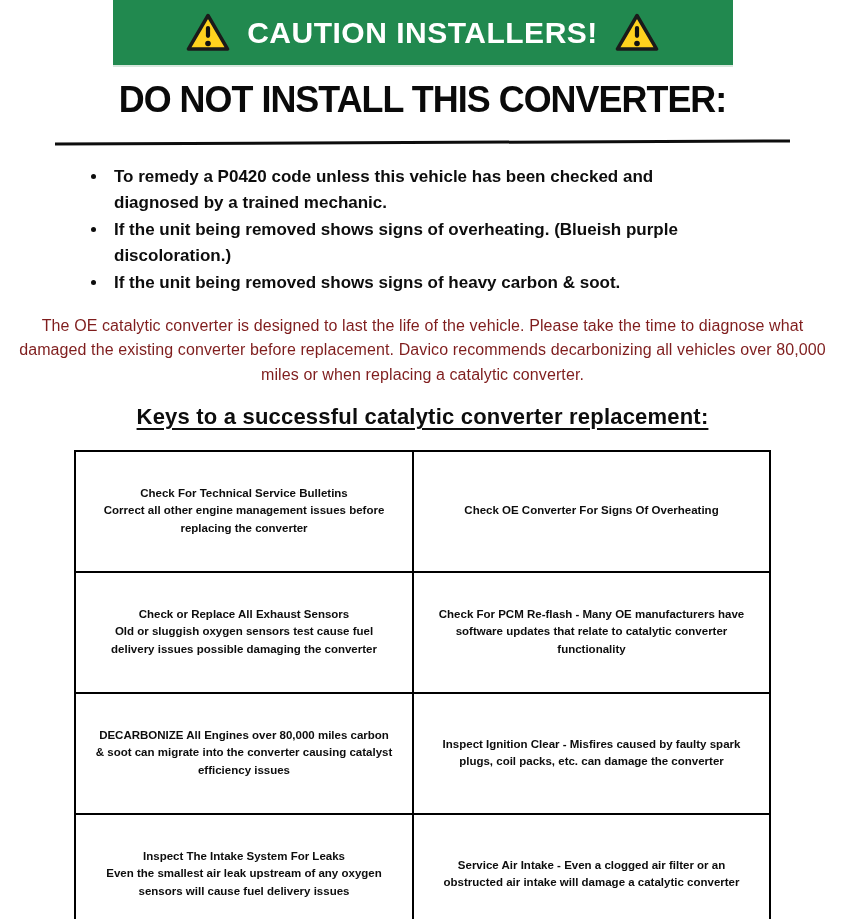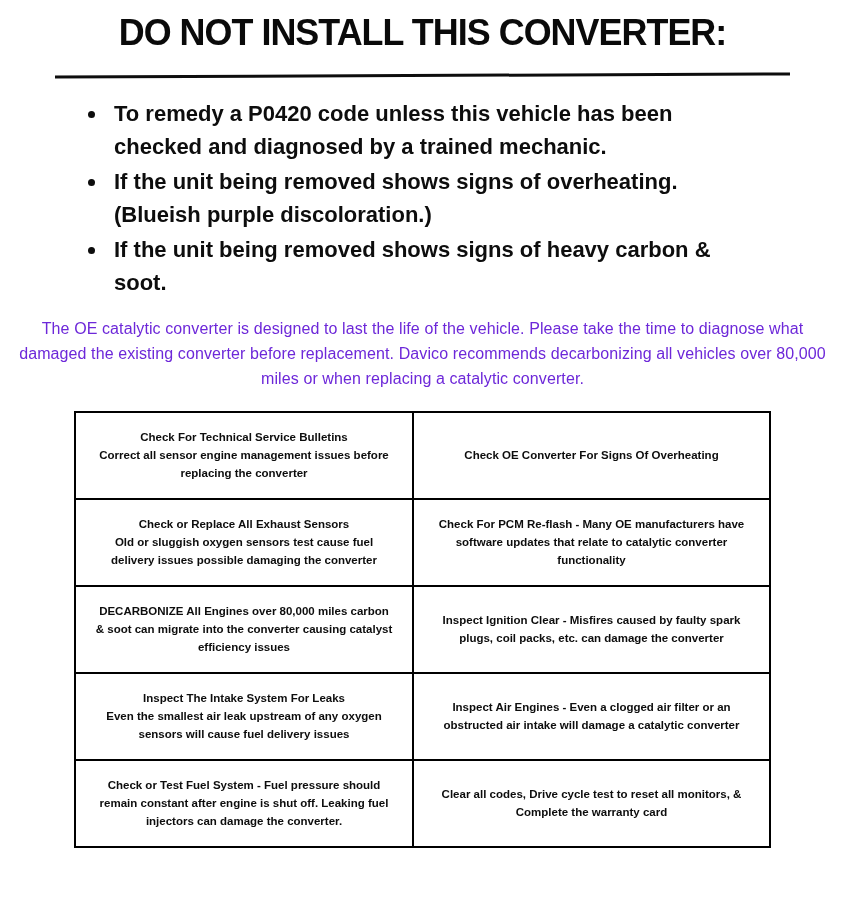--- a/index.html
+++ b/index.html
@@ -48,36 +48,36 @@
     transform:rotate(-0.25deg);
   }
   
   .bullets{
     margin:20px 0 0 88px;
     padding:0 0 0 20px;
     width:625px;
     box-sizing:content-box;
   }
   .bullets li{
-    font-size:22px;
+    font-size:17px;
     font-weight:bold;
     line-height:1.5;
     color:#0d0d0d;
     padding-left:6px;
     margin-bottom:2px;
   }
   
   .para{
     margin:18px auto 0 auto;
     width:824px;
     text-align:center;
     font-size:16px;
     font-weight:400;
     line-height:1.55;
-    color:#6d28d9;
+    color:#7f1d1d;
     letter-spacing:0.1px;
   }
   
   .keys{
     margin:16px auto 0 auto;
     text-align:center;
     font-size:22px;
     font-weight:bold;
     letter-spacing:0.2px;
     color:#0d0d0d;
@@ -90,60 +90,74 @@
     border-collapse:collapse;
     table-layout:fixed;
     width:695px;
     margin:20px auto 0 auto;
   }
   .ktable td{
     border:2px solid #000000;
     height:77px;
     vertical-align:middle;
     text-align:center;
-    padding:4px 18px;
+    padding:21px 18px;
   }
   .cell-line{
     font-size:11.5px;
     font-weight:bold;
     line-height:1.55;
     color:#0d0d0d;
   }
   .col-left{width:338px;}
   .col-right{width:357px;}
 </style>
 </head>
 <body>
 
 <div class="page">
 
+  <div class="banner">
+    <svg class="tri" viewBox="0 0 64 60" aria-hidden="true">
+      <path d="M32 5 L60 53 L4 53 Z" fill="#FFD21E" stroke="#1a1a1a" stroke-width="5" stroke-linejoin="round"></path>
+      <rect x="29" y="20" width="6" height="17" rx="3" fill="#111"></rect>
+      <circle cx="32" cy="45" r="4" fill="#111"></circle>
+    </svg>
+    <span class="banner-text">CAUTION INSTALLERS!</span>
+    <svg class="tri" viewBox="0 0 64 60" aria-hidden="true">
+      <path d="M32 5 L60 53 L4 53 Z" fill="#FFD21E" stroke="#1a1a1a" stroke-width="5" stroke-linejoin="round"></path>
+      <rect x="29" y="20" width="6" height="17" rx="3" fill="#111"></rect>
+      <circle cx="32" cy="45" r="4" fill="#111"></circle>
+    </svg>
+  </div>
 
   <h1 class="title">DO NOT INSTALL THIS CONVERTER:</h1>
 
   <hr class="divider">
 
   <ul class="bullets">
     <li>To remedy a P0420 code unless this vehicle has been checked and diagnosed by a trained mechanic.</li>
     <li>If the unit being removed shows signs of overheating. (Blueish purple discoloration.)</li>
     <li>If the unit being removed shows signs of heavy carbon &amp; soot.</li>
   </ul>
 
   <p class="para">The OE catalytic converter is designed to last the life of the vehicle. Please take the time to diagnose what damaged the existing converter before replacement. Davico recommends decarbonizing all vehicles over 80,000 miles or when replacing a catalytic converter.</p>
 
+  <h2 class="keys">Keys to a successful catalytic converter replacement:</h2>
 
   <table class="ktable">
     <colgroup>
         <col class="col-left">
         <col class="col-right">
       </colgroup>
     <tbody>
       <tr>
         <td>
           <div class="cell-line">Check For Technical Service Bulletins</div>
-          <div class="cell-line">Correct all sensor engine management issues before replacing the converter</div>
+          <div class="cell-line">Correct all other engine management issues before replacing the converter</div>
         </td>
         <td>
           <div class="cell-line">Check OE Converter For Signs Of Overheating</div>
         </td>
       </tr>
       <tr>
         <td>
           <div class="cell-line">Check or Replace All Exhaust Sensors</div>
           <div class="cell-line">Old or sluggish oxygen sensors test cause fuel delivery issues possible damaging the converter</div>
         </td>
@@ -158,21 +172,21 @@
         <td>
           <div class="cell-line">Inspect Ignition Clear - Misfires caused by faulty spark plugs, coil packs, etc. can damage the converter</div>
         </td>
       </tr>
       <tr>
         <td>
           <div class="cell-line">Inspect The Intake System For Leaks</div>
           <div class="cell-line">Even the smallest air leak upstream of any oxygen sensors will cause fuel delivery issues</div>
         </td>
         <td>
-          <div class="cell-line">Inspect Air Engines - Even a clogged air filter or an obstructed air intake will damage a catalytic converter</div>
+          <div class="cell-line">Service Air Intake - Even a clogged air filter or an obstructed air intake will damage a catalytic converter</div>
         </td>
       </tr>
       <tr>
         <td>
           <div class="cell-line">Check or Test Fuel System - Fuel pressure should remain constant after engine is shut off.  Leaking fuel injectors can damage the converter.</div>
         </td>
         <td>
           <div class="cell-line">Clear all codes,  Drive cycle test to reset all monitors, &amp; Complete the warranty card</div>
         </td>
       </tr>

